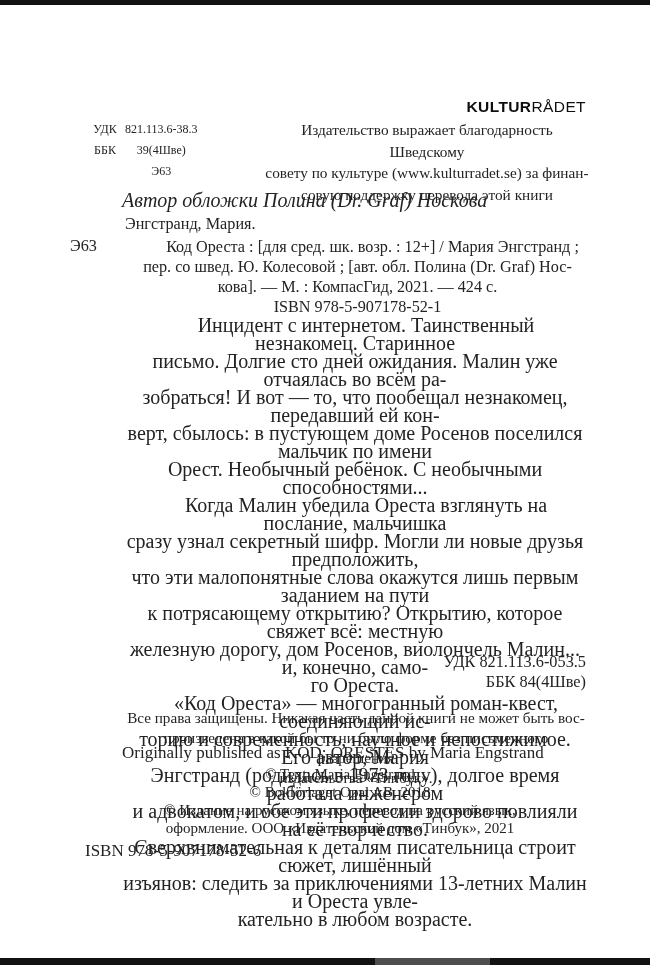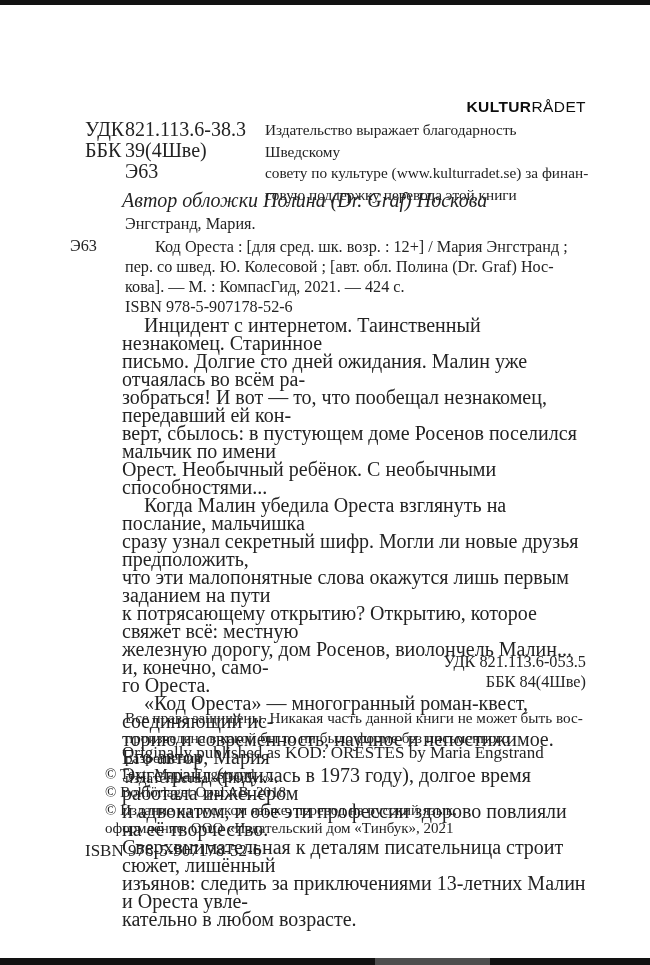--- a/index.html
+++ b/index.html
@@ -4,39 +4,39 @@
 <style>
   html, body { margin: 0; padding: 0; }
   body {
     width: 650px; height: 965px;
     background: #ffffff;
     font-family: "Liberation Serif", serif;
     color: #232323;
     position: relative;
     overflow: hidden;
   }
-  .abs { position: absolute; }
+  .abs { position: absolute; text-align: center; }
   .bar { background: #121212; width: 650px; left: 0; }
   #bar-top { top: 0; height: 5px; }
   #bar-bottom { top: 958px; height: 7px; }
   #bar-bottom .light-seg {
     position: absolute; left: 375px; top: 0; width: 115px; height: 100%;
     background: #4e4e4e;
   }
   #logo {
     top: 98px; right: 64px;
     font-family: "Liberation Sans", sans-serif;
     font-size: 15.5px; letter-spacing: 0.4px; color: #0e0e0e;
     white-space: nowrap;
   }
   #logo .bold { font-weight: 700; }
   #catalog {
     left: 85px; top: 119px;
     display: grid; grid-template-columns: 40px auto;
-    font-size: 20px; line-height: 21px;
+    font-size: 12px; line-height: 21px;
   }
   #grant-note {
     left: 265px; top: 119px; width: 324px;
     font-size: 15.3px; line-height: 21.5px;
     white-space: pre-line;
   }
   #cover-author-note {
     left: 122px; top: 189px;
     font-style: italic; font-size: 20px;
   }
@@ -105,21 +105,21 @@
 
 <div id="cover-author-note" class="abs">Автор обложки Полина (Dr. Graf) Носкова</div>
 
 <div id="bib-author-heading" class="abs">Энгстранд, Мария.</div>
 
 <div id="bib-author-sign" class="abs">Э63</div>
 
 <div id="bib-entry" class="abs">Код Ореста : [для сред. шк. возр. : 12+] / Мария Энгстранд ;
 пер. со швед. Ю. Колесовой ; [авт. обл. Полина (Dr. Graf) Нос-
 кова]. — М. : КомпасГид, 2021. — 424 с.
-ISBN 978-5-907178-52-6</div>
+ISBN 978-5-907178-52-1</div>
 
 <div id="annotation" class="abs">
   <p>Инцидент с интернетом. Таинственный незнакомец. Старинное
 письмо. Долгие сто дней ожидания. Малин уже отчаялась во всём ра-
 зобраться! И вот — то, что пообещал незнакомец, передавший ей кон-
 верт, сбылось: в пустующем доме Росенов поселился мальчик по имени
 Орест. Необычный ребёнок. С необычными способностями...</p>
   <p>Когда Малин убедила Ореста взглянуть на послание, мальчишка
 сразу узнал секретный шифр. Могли ли новые друзья предположить,
 что эти малопонятные слова окажутся лишь первым заданием на пути

